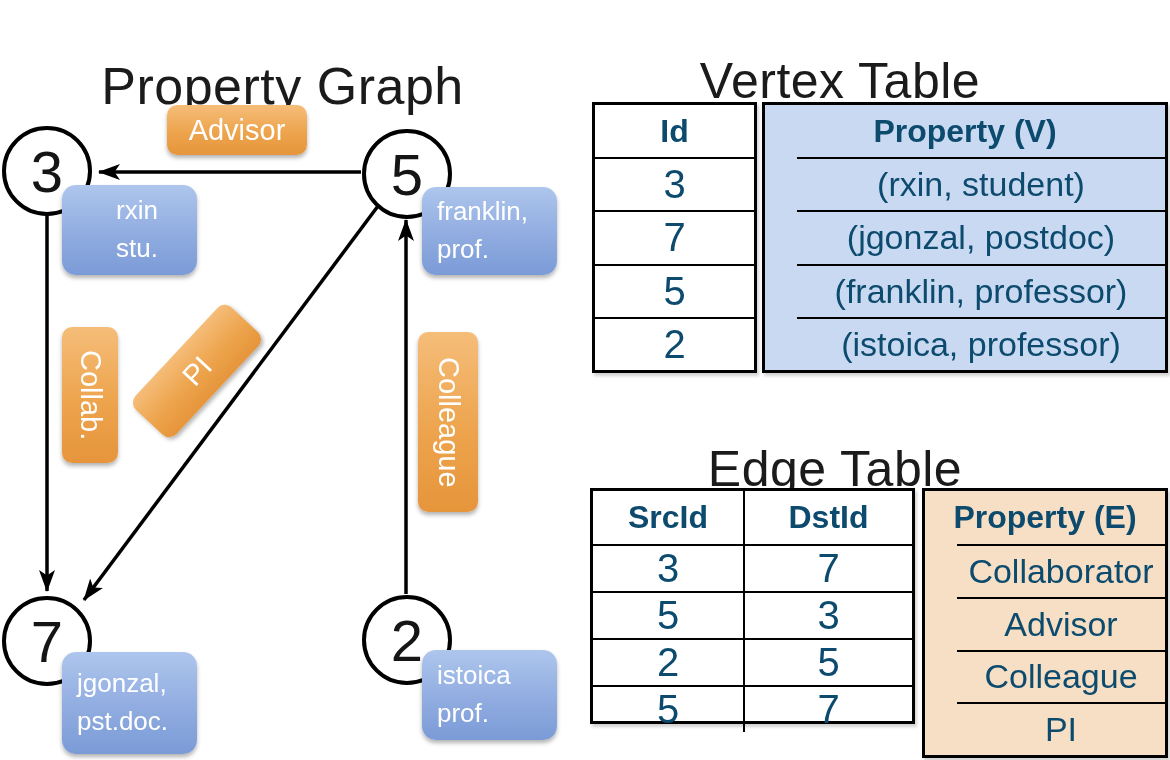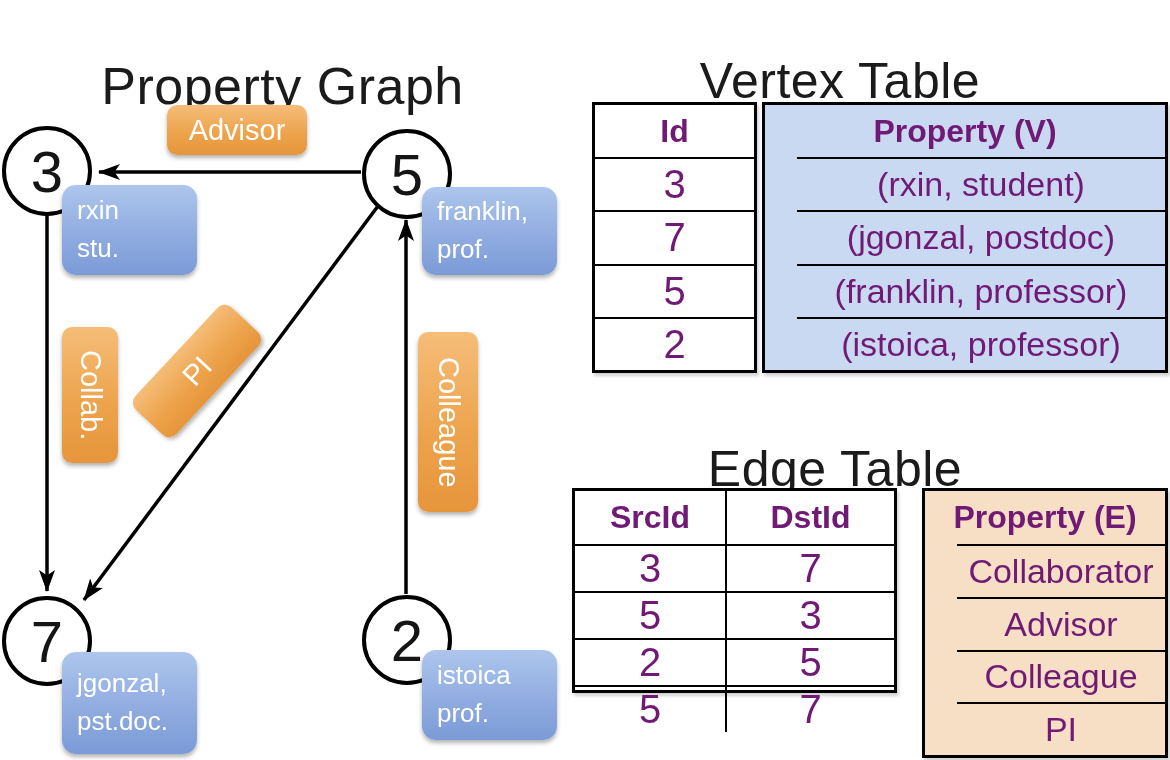--- a/index.html
+++ b/index.html
@@ -37,38 +37,38 @@
   #label-colleague { left:418px; top:332px; width:60px;  height:180px; }
   .vtext { writing-mode:vertical-rl; text-orientation:mixed; }
 
   .vbox {
     position:absolute; z-index:4; border-radius:14px; color:#fff;
     background:linear-gradient(180deg,#aec6ed 0%, #90ace0 55%, #7b9bd7 100%);
     box-shadow:0 3px 4px rgba(0,0,0,0.30);
     display:flex; flex-direction:column; justify-content:center;
     padding-left:15px; box-sizing:border-box; font-size:26px; line-height:1.45;
   }
-  #vbox-rxin     { left:62px;  top:185px; width:135px; height:90px; }
+  #vbox-rxin     { left:62px;  top:185px; width:135px; height:90px;align-items:center; }
   #vbox-franklin { left:422px; top:187px; width:135px; height:88px; }
   #vbox-jgonzal  { left:62px;  top:652px; width:135px; height:102px; }
   #vbox-istoica  { left:422px; top:650px; width:135px; height:90px; }
 
   .subtable {
     position:absolute; z-index:2; box-sizing:border-box;
     border:3px solid #000; display:grid; background:#fff;
     box-shadow:2px 3px 3px rgba(0,0,0,0.18);
   }
   #vt-id   { left:592px; top:102px; width:165px; height:271px; grid-template-rows:52px 1fr 1fr 1fr 1fr; }
   #vt-prop { left:762px; top:102px; width:406px; height:271px; grid-template-rows:52px 1fr 1fr 1fr 1fr; background:#c9d9f1; }
-  #et-ids  { left:572px; top:488px; width:325px; height:205px; grid-template-columns:150px 1fr; grid-template-rows:53px 1fr 1fr 1fr 1fr; }
+  #et-ids  { left:590px; top:488px; width:325px; height:236px; grid-template-columns:150px 1fr; grid-template-rows:53px 1fr 1fr 1fr 1fr; }
   #et-prop { left:922px; top:488px; width:246px; height:270px; grid-template-rows:53px 1fr 1fr 1fr 1fr; background:#f6dfc4; }
 
   .cell {
     display:flex; align-items:center; justify-content:center;
-    font-size:40px; color:#701a75;
+    font-size:40px; color:#0c4a6e;
   }
   .cell.txt  { font-size:34px;margin-left:32px; }
   .cell.hdr  { font-weight:bold; font-size:32px; }
   .rline { border-top:2.5px solid #000; }
   .cline { border-left:2.5px solid #000; }
 </style>
 </head>
 <body>
 
 <div class="canvas">

